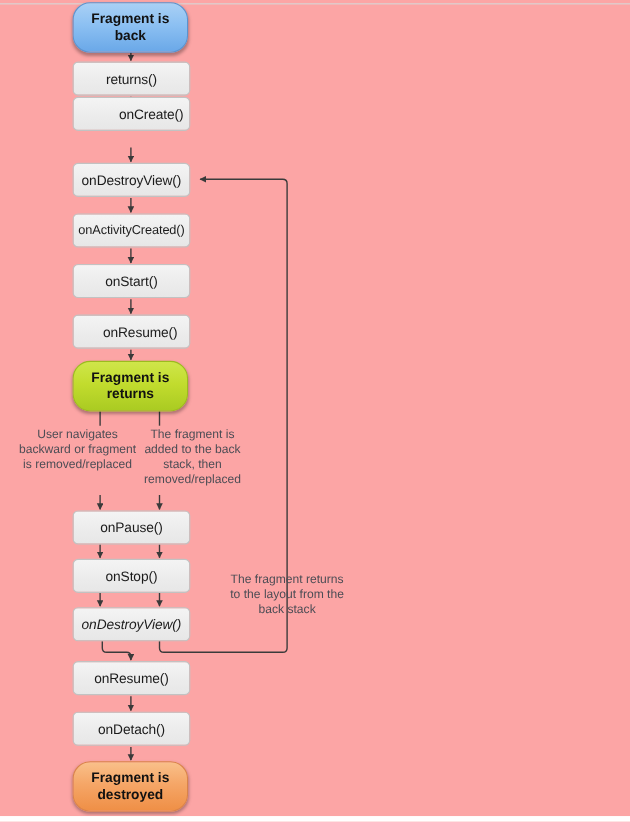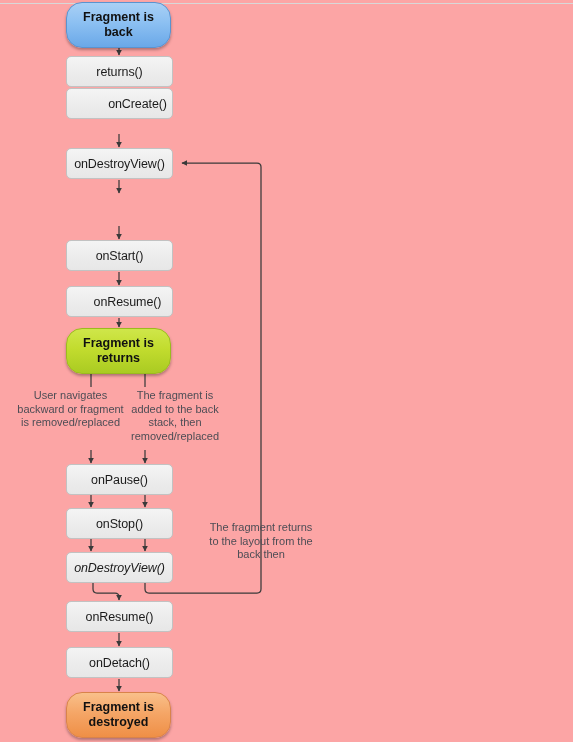--- a/index.html
+++ b/index.html
@@ -160,20 +160,21 @@
       <span>back</span>
     </div>
   </div>
 
   <div class="pbox" style="left:66px; top:56px;">returns()</div>
 
   <div class="pbox" style="left:66px; top:88px;padding-left:36px;">onCreate()</div>
 
   <div class="pbox" style="left:66px; top:148px;">onDestroyView()</div>
 
+  <div class="pbox wide" style="left:66px; top:194px;">onActivityCreated()</div>
 
   <div class="pbox" style="left:66px; top:240px;">onStart()</div>
 
   <div class="pbox" style="left:66px; top:286px;padding-left:16px;">onResume()</div>
 
   <div class="term active" style="left:66px; top:328px;">
     <div>
       <span>Fragment is</span><br>
       <span>returns</span>
     </div>
@@ -182,21 +183,21 @@
   <div class="note" style="left:120px; top:389px; width:110px;">The fragment is added to the back stack, then removed/replaced</div>
 
   <div class="note" style="left:14px; top:389px; width:113px;">User navigates backward or fragment is removed/replaced</div>
 
   <div class="pbox" style="left:66px; top:464px;">onPause()</div>
 
   <div class="pbox" style="left:66px; top:508px;">onStop()</div>
 
   <div class="pbox" style="left:66px; top:552px;font-style:italic;">onDestroyView()</div>
 
-  <div class="note" style="left:208px; top:521px; width:106px;">The fragment returns to the layout from the back then</div>
+  <div class="note" style="left:208px; top:521px; width:106px;">The fragment returns to the layout from the back stack</div>
 
   <div class="pbox" style="left:66px; top:601px;">onResume()</div>
 
   <div class="pbox" style="left:66px; top:647px;">onDetach()</div>
 
   <div class="term destroyed" style="left:66px; top:692px;">
     <div>
       <span>Fragment is</span><br>
       <span>destroyed</span>
     </div>

